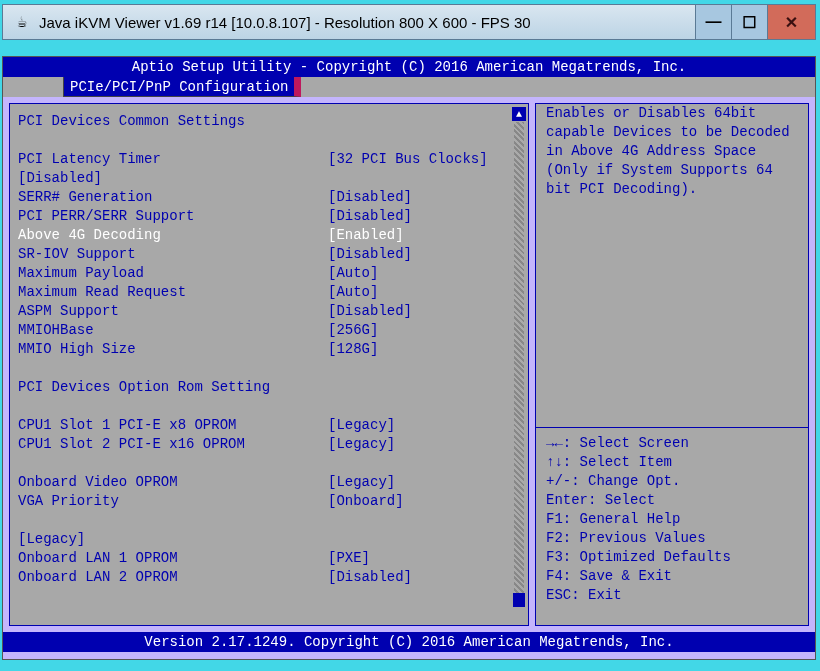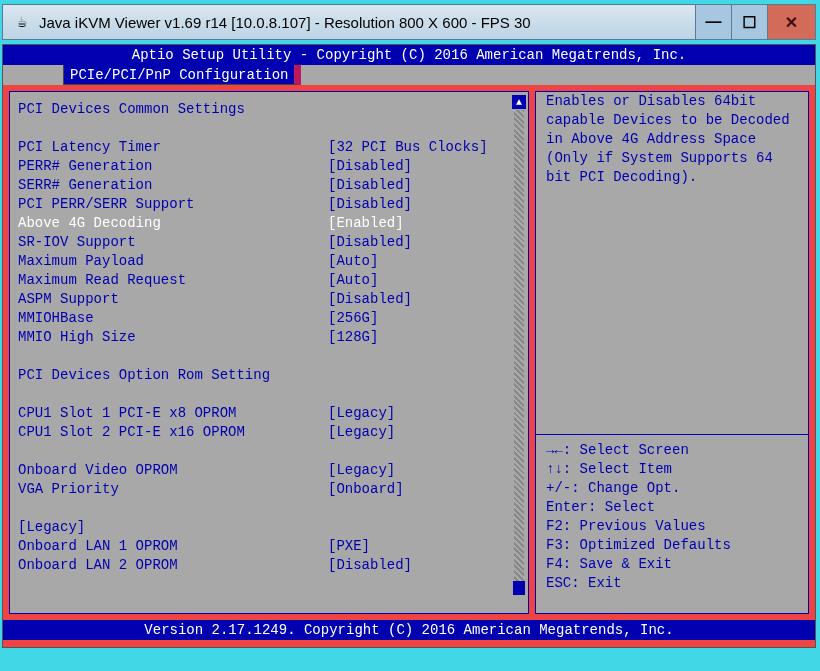--- a/index.html
+++ b/index.html
@@ -7,21 +7,21 @@
   .outer { width: 820px; height: 671px; background: #42d7e7; padding: 4px 4px 4px 2px; }
   .titlebar { display: flex; align-items: center; height: 36px; background: linear-gradient(#d9e6f0,#bcd4e5); border: 1px solid #5a7a95; }
   .title-icon { width: 18px; height: 22px; margin: 0 8px 0 10px; display: flex; align-items: center; justify-content: center; font-size: 16px; }
   .title-text { flex: 1; font-family: "Segoe UI", Tahoma, sans-serif; font-size: 15px; color: #000; }
   .winbtns { display: flex; height: 100%; }
   .winbtn { width: 36px; height: 100%; border-left: 1px solid #5a7a95; display: flex; align-items: center; justify-content: center; font-family: sans-serif; font-size: 16px; font-weight: bold; cursor: pointer; }
   .winbtn.min, .winbtn.max { background: #a7c7e0; }
   .winbtn.close { width: 48px; background: #d26b5a; color: #3a1010; }
   .menubar { height: 24px; background: linear-gradient(#f8f8f8,#e5e5e5); border: 1px solid #b5b5b5; border-top: none; display: flex; align-items: center; padding: 0 14px; gap: 18px; font-family: Tahoma, sans-serif; font-size: 12px; color: #2f2f2f; }
   .menubar span { cursor: pointer; }
-  .bios-wrap { margin-top: 4px; height: 604px; background: #ef4444; border: 1px solid #555; }
+  .bios-wrap { margin-top: 16px; height: 604px; background: #c4b5fd; border: 1px solid #555; }
   .bios-header { height: 20px; background: #0000b0; color: #fff; text-align: center; line-height: 20px; }
   .bios-tabs { height: 20px; background: #a8a8a8; display: flex; padding-left: 60px; }
   .bios-tab { background: #0000b0; color: #fff; padding: 0 6px; line-height: 20px; border-left:1px solid #444; border-right:7px solid #be185d; border-bottom:1px solid #444;}
   .bios-body { display: flex; height: 535px; padding: 6px; gap: 6px; }
   .panel { border: 1px solid #0000b0; background: #a8a8a8; position: relative; }
   .panel-left { flex: 0 0 520px; padding: 8px 14px 8px 8px; }
   .panel-right { flex: 1; padding: 0 10px; display: flex; flex-direction: column; }
   .row { display: flex; line-height: 19px; height: 19px; }
   .label { flex: 0 0 310px; color: #0000b0; white-space: pre; }
   .value { color: #0000b0; }
@@ -66,21 +66,20 @@
         <div class="scroll-thumb"></div>
 
         <div class="section">PCI Devices Common Settings</div>
         <div class="blank"></div>
 
         <div class="row">
             <span class="label">PCI Latency Timer</span>
             <span class="value">[32 PCI Bus Clocks]</span>
           </div>
         <div class="row">
-            <span class="label">PERR# Generation</span>
             <span class="value">[Disabled]</span>
           </div>
         <div class="row">
             <span class="label">SERR# Generation</span>
             <span class="value">[Disabled]</span>
           </div>
         <div class="row">
             <span class="label">PCI PERR/SERR Support</span>
             <span class="value">[Disabled]</span>
           </div>
@@ -156,20 +155,21 @@
 in Above 4G Address Space
 (Only if System Supports 64
 bit PCI Decoding).</div>
         <div style="flex:1"></div>
         <div class="help-divider"></div>
         <div class="keys">
           <div>→←: Select Screen</div>
           <div>↑↓: Select Item</div>
           <div>+/-: Change Opt.</div>
           <div>Enter: Select</div>
+          <div>F1: General Help</div>
           <div>F2: Previous Values</div>
           <div>F3: Optimized Defaults</div>
           <div>F4: Save &amp; Exit</div>
           <div>ESC: Exit</div>
         </div>
         <div style="height:20px"></div>
       </div>
     </div>
     <div class="bios-footer">Version 2.17.1249. Copyright (C) 2016 American Megatrends, Inc.</div>
   </div>

